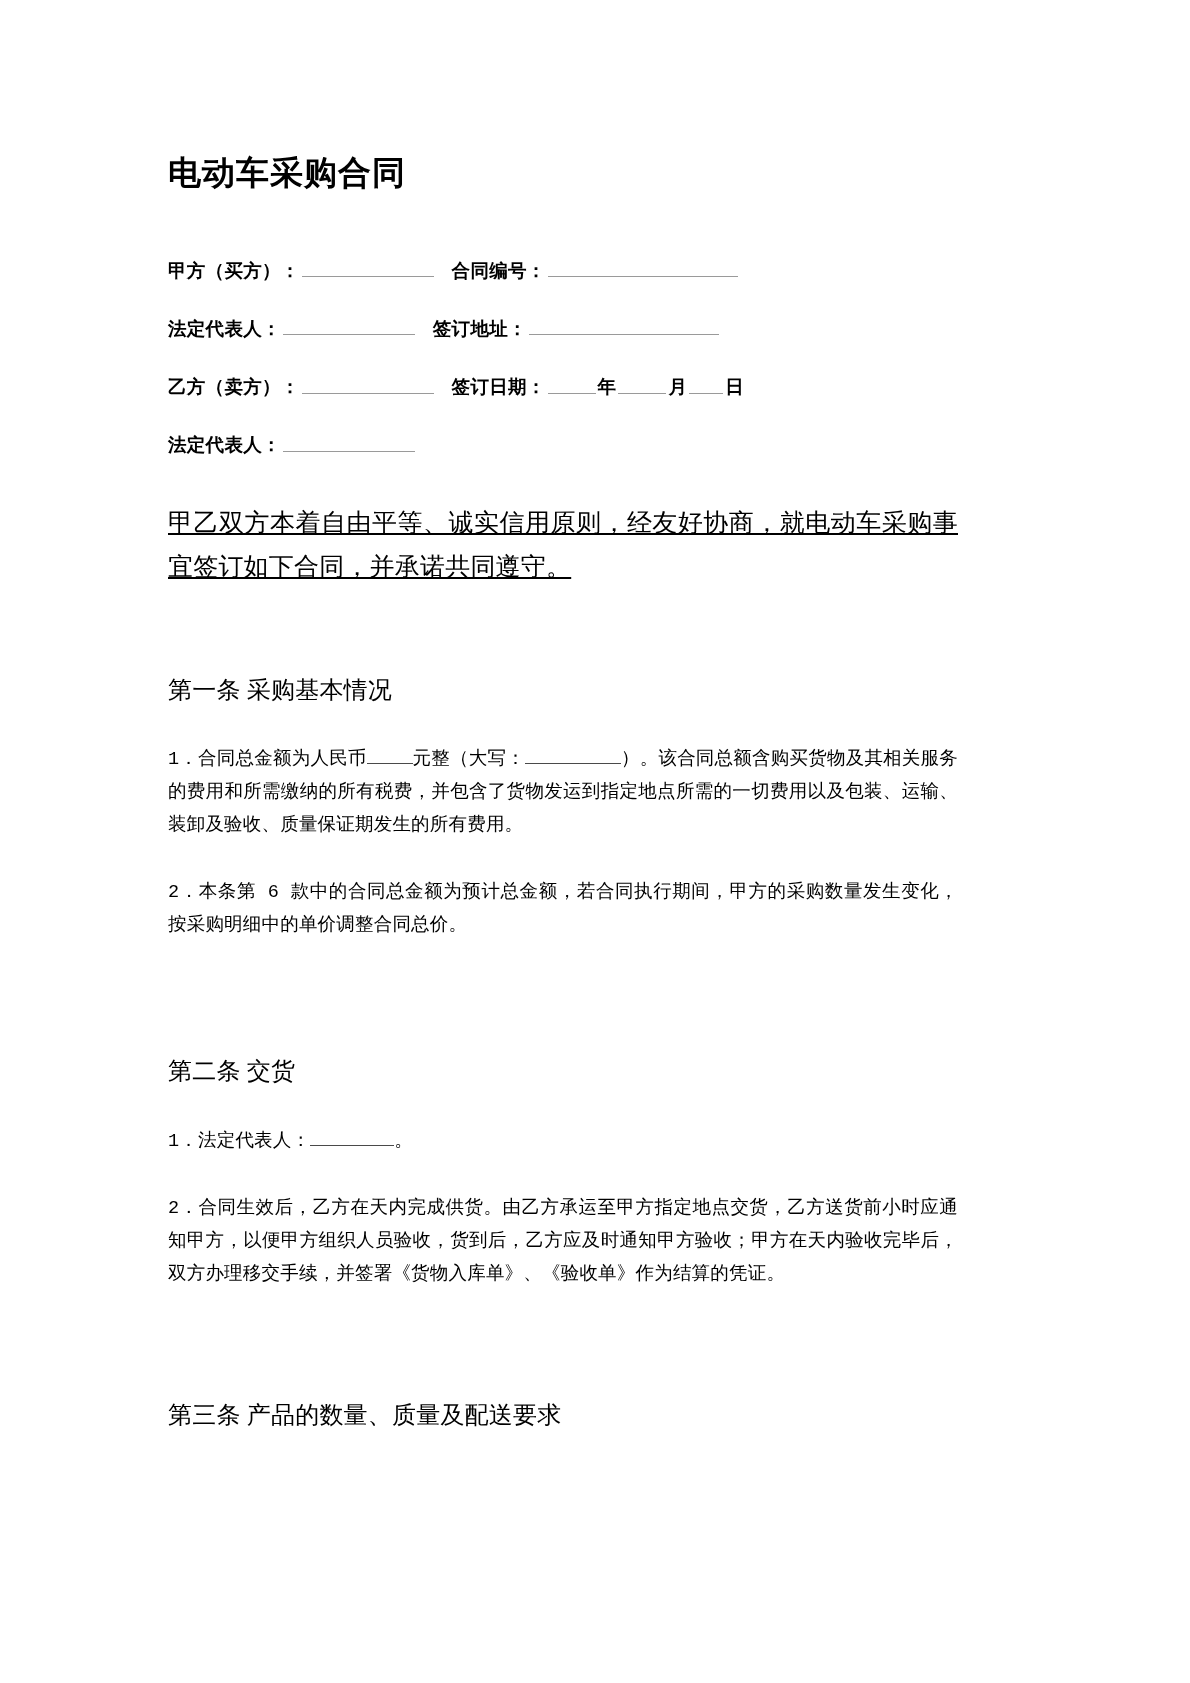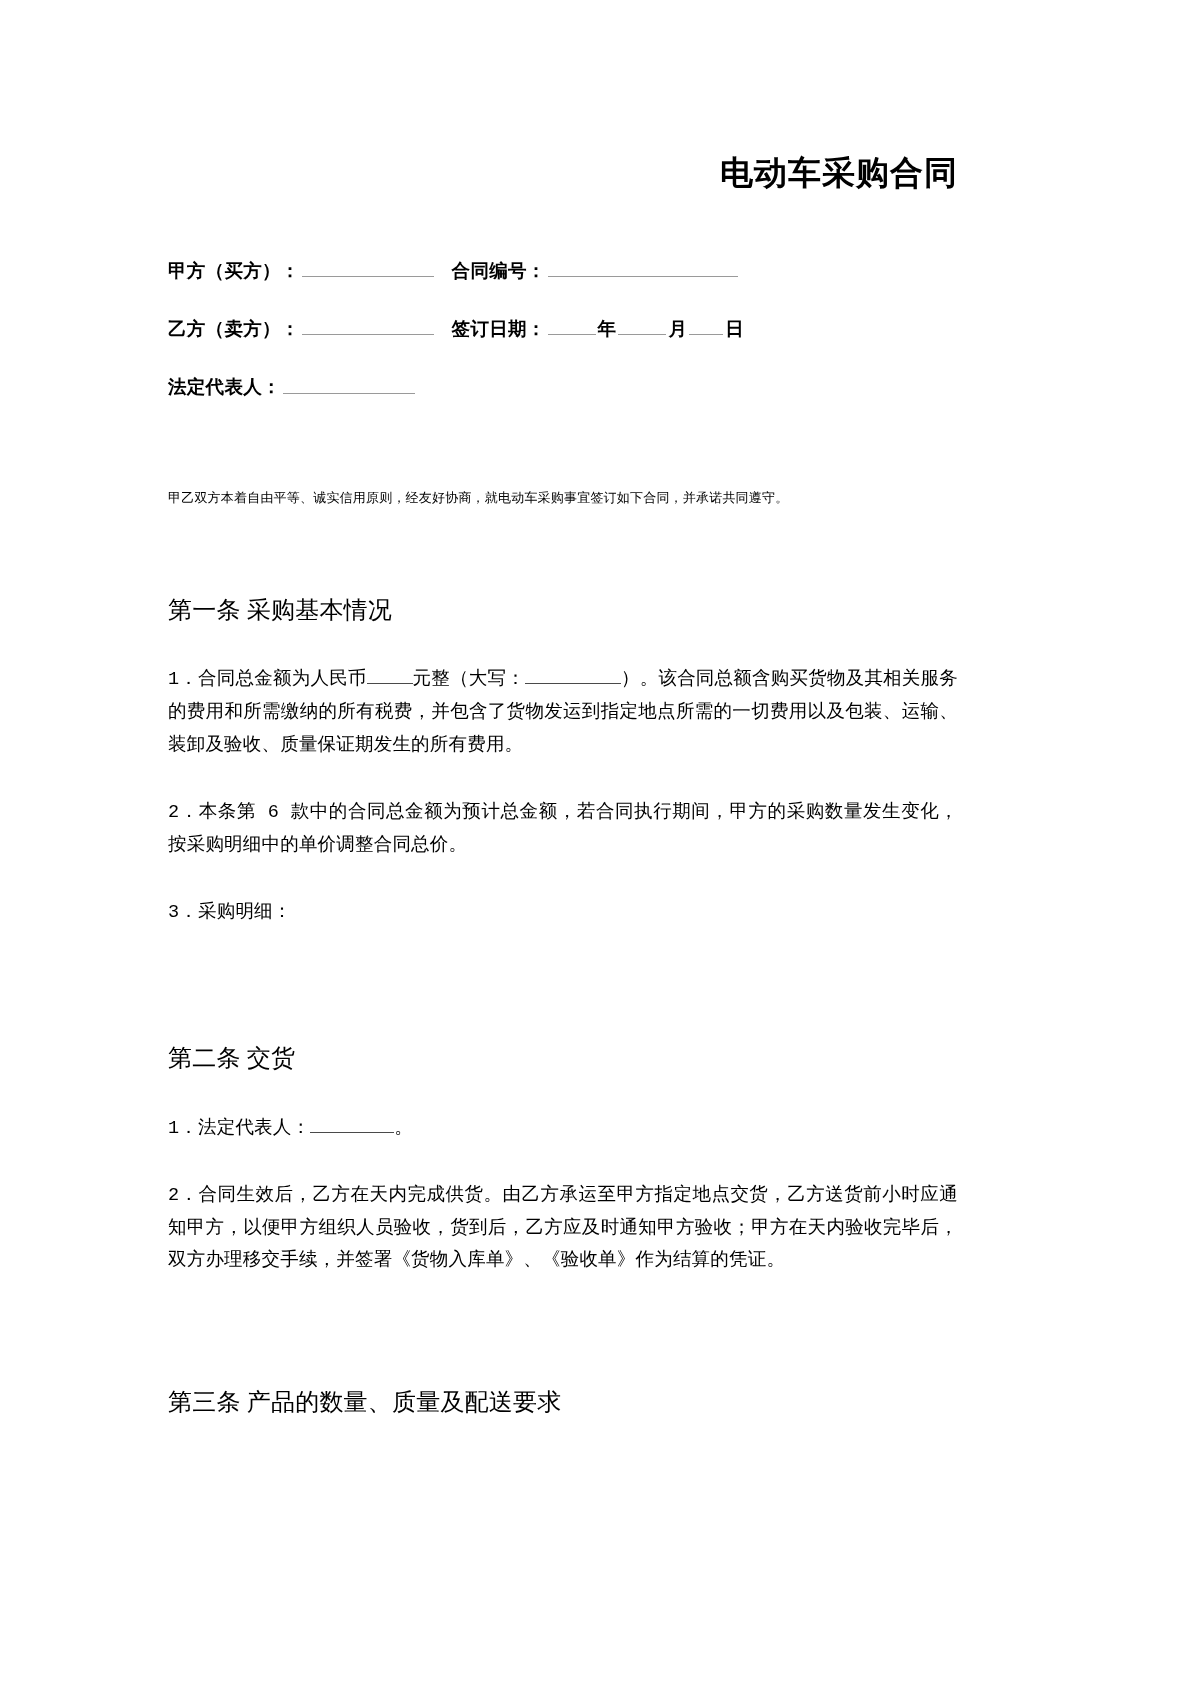--- a/index.html
+++ b/index.html
@@ -20,21 +20,21 @@
     overflow: hidden;
     box-sizing: border-box;
   }
   .content {
     position: absolute;
     left: 168px;
     top: 0;
     width: 790px;
   }
   .doc-title {
-    text-align: right;
+    text-align: left;
     font-size: 33px;
     font-weight: bold;
     letter-spacing: 1px;
     margin: 0;
     padding-top: 152px;
     line-height: 1.3;
     font-family: "Liberation Serif", "DejaVu Serif", serif;
   }
   .form-block {
     margin-top: 62px;
@@ -56,25 +56,26 @@
     height: 1.05em;
     margin: 0 2px;
   }
   .blank-md { width: 132px; }
   .blank-lg { width: 190px; }
   .blank-xs { width: 48px; }
   .blank-xxs { width: 34px; }
   .gap-col { display: inline-block; width: 16px; }
 
   .intro {
-    margin-top: 84px;
-    font-size: 13px;
+    margin-top: 40px;
+    font-size: 25px;
     line-height: 1.78;
     text-align: justify;
     letter-spacing: 0.2px;
+    text-decoration: underline;
   }
   .section-heading {
     font-size: 24px;
     line-height: 1.7;
     letter-spacing: 0.2px;
   }
   .para {
     font-size: 18.5px;
     line-height: 1.78;
     text-align: justify;
@@ -102,20 +103,23 @@
   <div class="content">
 
     <h1 class="doc-title">电动车采购合同</h1>
 
     <div class="form-block">
 
       <div class="form-row">
         <span class="label">甲方（买方）：</span><span class="blank blank-md"></span><span class="gap-col"></span><span class="label">合同编号：</span><span class="blank blank-lg"></span>
       </div>
 
+      <div class="form-row">
+        <span class="label">法定代表人：</span><span class="blank blank-md"></span><span class="gap-col"></span><span class="label">签订地址：</span><span class="blank blank-lg"></span>
+      </div>
 
       <div class="form-row">
         <span class="label">乙方（卖方）：</span><span class="blank blank-md"></span><span class="gap-col"></span><span class="label">签订日期：</span><span class="blank blank-xs"></span><span class="label">年</span><span class="blank blank-xs"></span><span class="label">月</span><span class="blank blank-xxs"></span><span class="label">日</span>
       </div>
 
       <div class="form-row">
         <span class="label">法定代表人：</span><span class="blank blank-md"></span>
       </div>
 
     </div>
@@ -125,23 +129,20 @@
     <p class="section-heading sp-top-lg">第一条  采购基本情况</p>
 
     <p class="para sp-top-md">
       <span>1．</span><span>合同总金额为人民币</span><span class="inline-blank ib-xs"></span><span>元整（大写：</span><span class="inline-blank ib-sm"></span><span>）。该合同总额含购买货物及其相关服务的费用和所需缴纳的所有税费，并包含了货物发运到指定地点所需的一切费用以及包装、运输、装卸及验收、质量保证期发生的所有费用。</span>
     </p>
 
     <p class="para sp-top-md">
       <span>2．</span><span>本条第 6 款中的合同总金额为预计总金额，若合同执行期间，甲方的采购数量发生变化，按采购明细中的单价调整合同总价。</span>
     </p>
 
-    <p class="para sp-top-md">
-      <span>3．</span><span>采购明细：</span>
-    </p>
 
     <p class="section-heading sp-top-xxl">第二条  交货</p>
 
     <p class="para sp-top-md">
       <span>1．</span><span>法定代表人：</span><span class="inline-blank ib-md"></span><span>。</span>
     </p>
 
     <p class="para sp-top-md">
       <span>2．</span><span>合同生效后，乙方在天内完成供货。由乙方承运至甲方指定地点交货，乙方送货前小时应通知甲方，以便甲方组织人员验收，货到后，乙方应及时通知甲方验收；甲方在天内验收完毕后，双方办理移交手续，并签署《货物入库单》、《验收单》作为结算的凭证。</span>
     </p>

